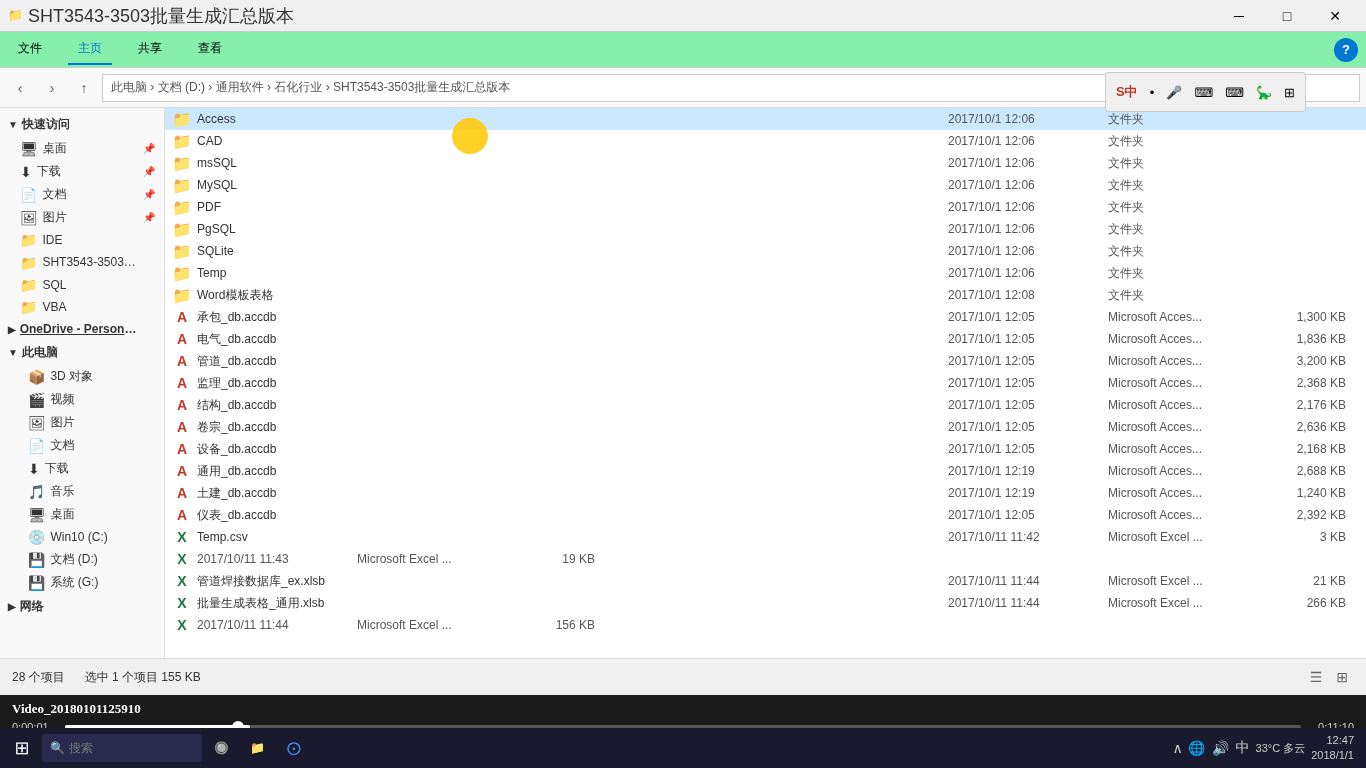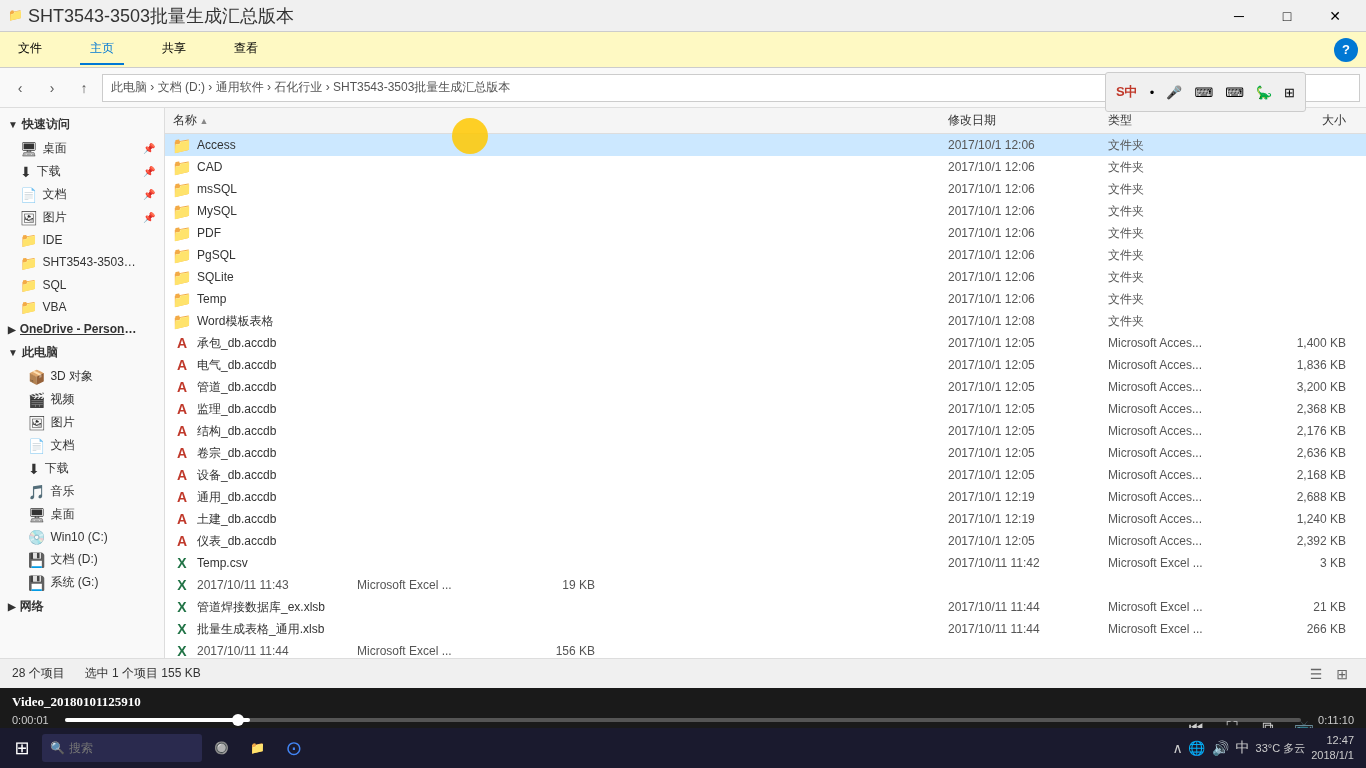--- a/index.html
+++ b/index.html
@@ -16,26 +16,26 @@
       user-select: none;
     }
     .title-bar-icon { width: 16px; height: 16px; margin-right: 4px; }
     .title-bar-title { flex: 1; font-size: 18px; color: #333; }
     .title-bar-controls { display: flex; gap: 2px; }
     .title-btn { width: 46px; height: 32px; border: none; background: transparent; cursor: pointer; font-size: 14px; display: flex; align-items: center; justify-content: center; }
 
     
     .ribbon {
       height: 36px;
-      background: #fef9c3;
+      background: #86efac;
       display: flex;
       align-items: center;
       padding: 0 8px;
       border-bottom: 1px solid #ccc;
-      gap: 28px;
+      gap: 16px;
     }
     .ribbon-tab {
       padding: 6px 10px;
       font-size: 12px;
       cursor: pointer;
       border-bottom: 2px solid transparent;
     }
     .ribbon-tab.active { border-bottom: 2px solid #0078d4; color: #0078d4; }
     .ribbon-spacer { flex: 1; }
     .ribbon-help { width: 24px; height: 24px; border-radius: 50%; background: #0078d4; color: #fff; display: flex; align-items: center; justify-content: center; font-size: 13px; font-weight: bold; cursor: pointer; }
@@ -167,21 +167,21 @@
 
     
     .folder-icon { color: #ffc107; font-size: 16px; }
     
     .access-icon { color: #c0392b; font-size: 13px; font-weight: bold; }
     
     .excel-icon { color: #217346; font-size: 13px; font-weight: bold; }
 
     
     .status-bar {
-      height: 30px;
+      height: 37px;
       background: #f0f0f0;
       border-top: 1px solid #ddd;
       display: flex;
       align-items: center;
       padding: 0 12px;
       font-size: 12px;
       color: #333;
       gap: 20px;
     }
     .status-bar .spacer { flex: 1; }
@@ -440,26 +440,20 @@
       <span>系统 (G:)</span>
     </div>
 
     <div class="sidebar-section-header">
       <span class="chevron">▶</span>
       <span>网络</span>
     </div>
   </div>
 
   <div class="file-list">
-    <div class="file-list-header">
-      <div class="col-name">名称</div>
-      <div class="col-date">修改日期</div>
-      <div class="col-type">类型</div>
-      <div class="col-size">大小</div>
-    </div>
     <div id="file-rows-container">
         <div class="file-row selected">
       <div class="file-icon">
             <span class="folder-icon">📁</span>
           </div>
       <div class="file-name">Access</div>
       <div class="file-date">2017/10/1 12:06</div>
       <div class="file-type">文件夹</div>
       <div class="file-size"></div>
     </div>
@@ -535,21 +529,21 @@
       <div class="file-type">文件夹</div>
       <div class="file-size"></div>
     </div>
         <div class="file-row">
       <div class="file-icon">
             <span class="access-icon" style="color:#c0392b;font-size:14px;font-weight:bold;">A</span>
           </div>
       <div class="file-name">承包_db.accdb</div>
       <div class="file-date">2017/10/1 12:05</div>
       <div class="file-type">Microsoft Acces...</div>
-      <div class="file-size">1,400 KB</div>
+      <div class="file-size">1,300 KB</div>
     </div>
         <div class="file-row">
       <div class="file-icon">
             <span class="access-icon" style="color:#c0392b;font-size:14px;font-weight:bold;">A</span>
           </div>
       <div class="file-name">电气_db.accdb</div>
       <div class="file-date">2017/10/1 12:05</div>
       <div class="file-type">Microsoft Acces...</div>
       <div class="file-size">1,836 KB</div>
     </div>

